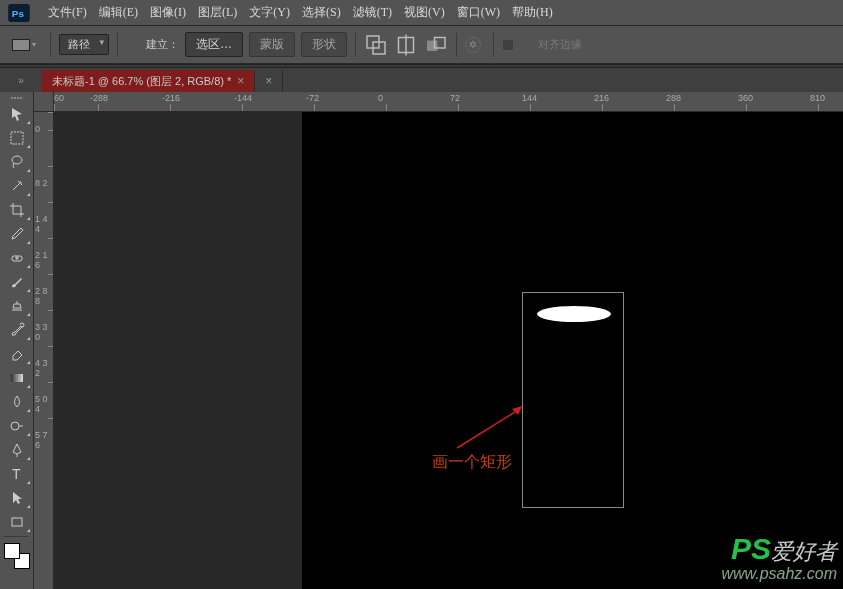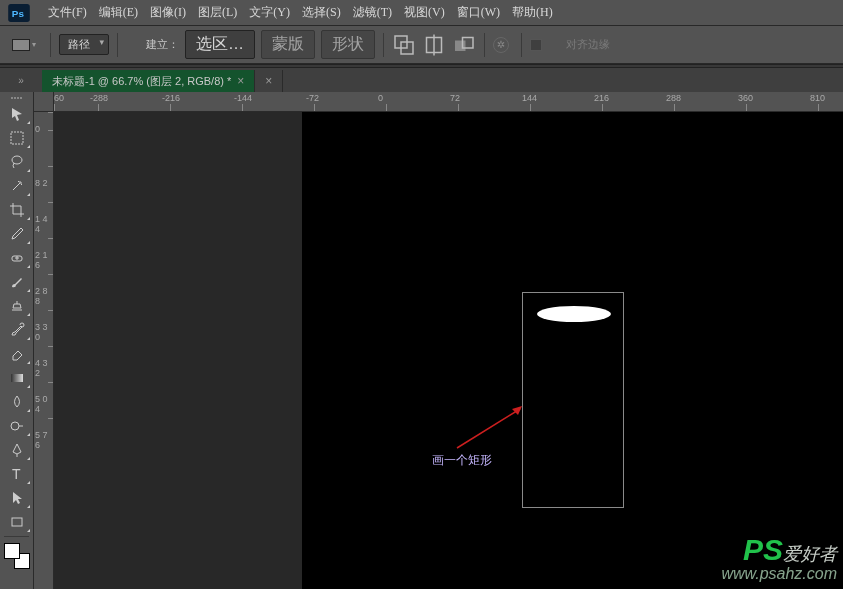--- a/index.html
+++ b/index.html
@@ -9,32 +9,32 @@
     .ps-logo { width: 22px; height: 18px; margin-right: 12px; display: flex; align-items: center; }
     .ps-logo svg { width: 22px; height: 18px; }
     .menu-item { padding: 0 6px; cursor: pointer; font-family: Liberation Serif, serif; }
     
     .options-bar { height: 38px; background: #535353; display: flex; align-items: center; padding: 0 12px; gap: 6px; font-size: 11px; color: #d8d8d8; border-bottom: 1px solid #282828; }
     .opt-swatch { width: 18px; height: 12px; background: #888; border: 1px solid #222; }
     .opt-chev { font-size: 8px; color: #999; margin-right:6px; }
     .opt-dropdown { background: #3f3f3f; border: 1px solid #222; padding: 2px 18px 2px 8px; border-radius: 2px; position: relative; font-size: 11px; }
     .opt-dropdown::after { content: "▾"; position: absolute; right: 4px; top: 2px; color: #aaa; font-size: 9px; }
     .opt-label { color: #c8c8c8; margin-left:20px;}
-    .opt-btn { background: #3f3f3f; border: 1px solid #222; padding: 3px 10px; border-radius: 2px; font-size: 16px; cursor: pointer; }
+    .opt-btn { background: #3f3f3f; border: 1px solid #222; padding: 3px 10px; border-radius: 2px; font-size: 12px; cursor: pointer; }
     .opt-icon-btn { width: 24px; height: 22px; display: flex; align-items: center; justify-content: center; cursor: pointer; color:#bbb; font-size:14px;}
     .opt-sep { width: 1px; height: 24px; background: #3a3a3a; margin: 0 2px; }
     .opt-check { display: flex; align-items: center; gap: 24px; color:#7a7a7a; }
     .opt-check .box { width: 12px; height: 12px; border: 1px solid #555; background:#3f3f3f; }
     .opt-gear { width:16px; height:16px; border-radius:50%; border:1px solid #666; display:flex; align-items:center; justify-content:center; color:#888; font-size:10px; margin-right:4px;}
 
     .thin-sep { height:4px; background:#383838; border-top:1px solid #222; border-bottom:1px solid #222;}
     
     .tabs-row { height: 24px; background: #3f3f3f; display: flex; align-items: flex-end; padding-left: 42px; font-size: 11px; }
     .doc-tab { height: 22px; padding: 0 10px; display: flex; align-items: center; gap:6px; color: #c8c8c8; border-right: 1px solid #2a2a2a; cursor: pointer; }
-    .doc-tab.active { background: #14532d; }
+    .doc-tab.active { background: #7f1d1d; }
     .doc-tab .x { color:#999; font-size:12px; cursor:pointer; }
     .chevrons { width:42px; position:absolute; left:0; height:24px; display:flex; align-items:center; justify-content:center; color:#999; font-size:10px; background:#3f3f3f;}
     
     .workspace { position: absolute; top: 92px; left: 0; right: 0; bottom: 0; display: flex; }
     
     .toolbar { width: 34px; background: #535353; border-right: 1px solid #2a2a2a; display: flex; flex-direction: column; padding-top: 2px; position: relative; }
     .tool-grip { height:8px; display:flex; justify-content:center; gap:1px; align-items:center;}
     .tool-grip span{ width:2px;height:2px;background:#888;}
     .tool { width: 30px; height: 24px; margin:0 auto; display: flex; align-items: center; justify-content: center; color: #c8c8c8; cursor: pointer; position: relative; }
     .tool .tri { position:absolute; right:2px; bottom:2px; width:0;height:0;border-left:3px solid transparent; border-bottom:3px solid #ccc;}
@@ -51,27 +51,27 @@
     .ruler-h .seg span { position:absolute; left:-8px; top:1px;}
     .ruler-v { position:absolute; top:20px; left:0; bottom:0; width:20px; background:#535353; border-right:1px solid #2a2a2a; display:flex; flex-direction:column; overflow:hidden;}
     .ruler-v .seg { position:relative; height:36px; flex:none; color:#aaa; font-size:9px;}
     .ruler-v .seg::before{ content:""; position:absolute; top:0; left:14px; width:6px; height:1px; background:#888;}
     .ruler-v .seg span { position:absolute; top:12px; left:1px; }
     
     .canvas-area { flex:1; position: relative; background:#282828; }
     .canvas { position:absolute; top:20px; left:268px; width:541px; height:477px; background:#000; }
     .rect-shape { position:absolute; left:220px; top:180px; width:102px; height:216px; border:1px solid #8a8a8a; background:transparent;}
     .ellipse-shape{ position:absolute; left:235px; top:194px; width:74px; height:16px; background:#fff; border-radius:50%; }
-    .anno-text { position:absolute; left:130px; top:340px; color:#c4b5fd; font-size:12px; font-weight:500;}
+    .anno-text { position:absolute; left:130px; top:340px; color:#c2410c; font-size:16px; font-weight:500;}
     .anno-arrow { position:absolute; left:150px; top:291px; width:75px; height:48px;}
     .anno-arrow svg{width:100%;height:100%;}
 
     .watermark { position:absolute; right:6px; bottom:6px; text-align:right; font-style:italic; font-family: "Comic Sans MS", cursive;}
     .watermark .ps{ color:#21c24b; font-size:30px; font-weight:bold; display:inline;}
-    .watermark .cn{ color:#e8f0e8; font-size:18px; opacity:0.85; display:inline;}
+    .watermark .cn{ color:#e8f0e8; font-size:22px; opacity:0.85; display:inline;}
     .watermark .url{ color:#bfe8c8; font-size:16px; opacity:0.7; display:block; margin-top:-2px;}
     
     .mini-panel{ position:absolute; top:0; left:34px; width:8px; height:14px; background:#424242; border:1px solid #2a2a2a; display:flex; align-items:center; justify-content:center; color:#aaa; font-size:7px;}
   </style>
 </head>
 <body>
 
 <div class="menubar">
   <div class="ps-logo">
     <svg viewBox="0 0 24 20">

